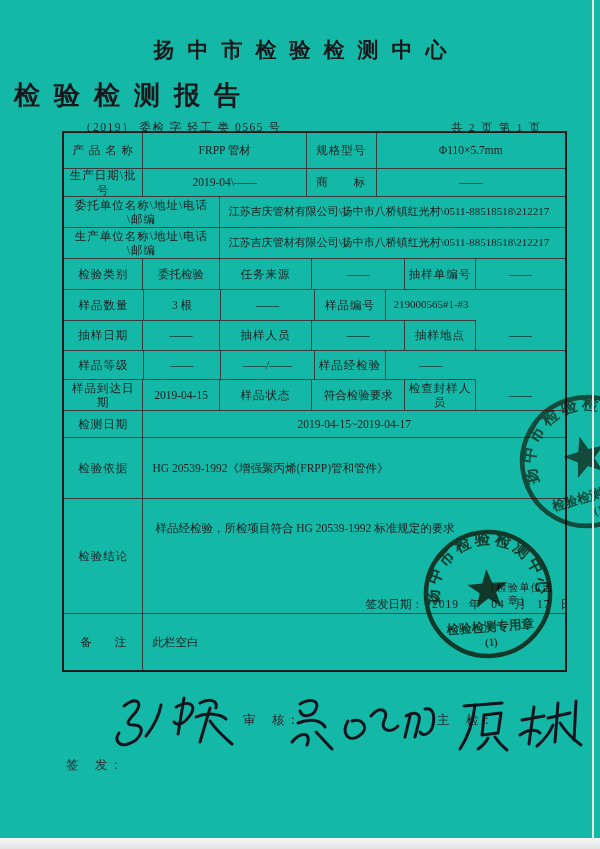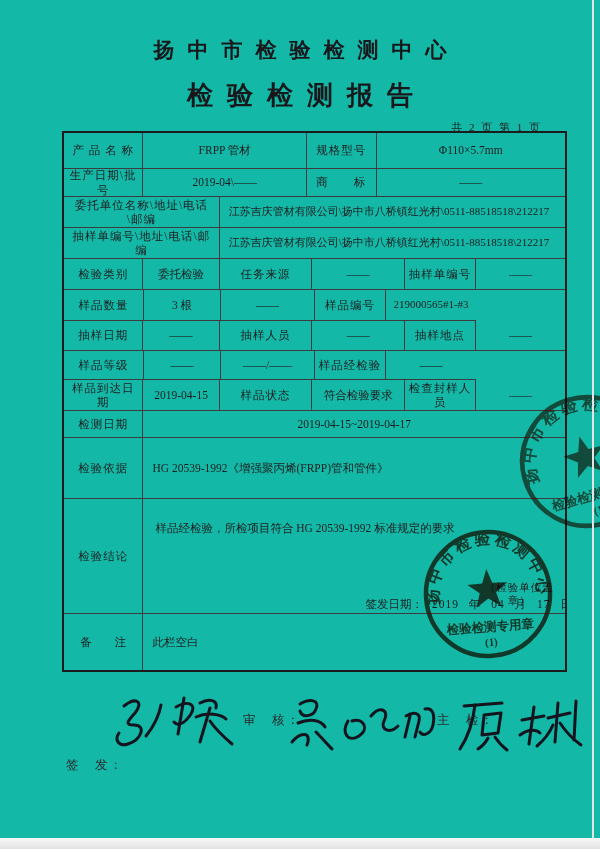--- a/index.html
+++ b/index.html
@@ -6,21 +6,21 @@
   .page{
     position:relative; width:600px; height:849px; background:#14b8a6;
     font-family:"Liberation Serif","DejaVu Serif",serif; color:#1d1d20;
     overflow:hidden; margin:0 auto;
   }
   .page-edge-right{position:absolute; right:6px; top:0; width:2px; height:100%; background:#e3e3e3;}
   .page-edge-bottom{position:absolute; left:0; bottom:0; width:100%; height:11px; background:linear-gradient(#f7f7f7,#e2e2e2);}
 
   .org-title{position:absolute; top:36px; left:0; width:100%; text-align:center;
     font-size:21px; font-weight:bold; letter-spacing:13px; text-indent:13px; color:#17171c;}
-  .report-title{position:absolute; top:78px; left:0; width:100%; text-align:center;
+  .report-title{position:absolute; top:78px; left:0; width:100%; text-align:left;
     font-size:26px; font-weight:bold; letter-spacing:14px; text-indent:14px; color:#17171c;}
   .doc-number{position:absolute; top:120px; left:80px; font-size:11.5px; letter-spacing:1.5px;}
   .page-info{position:absolute; top:120px; right:58px; font-size:11px; letter-spacing:2px;}
 
   .report-table{position:absolute; left:62px; top:131px; width:505px; height:541px;
     border:2px solid #1c1c1e; box-sizing:border-box; background:transparent;}
   .trow{display:flex; width:100%; box-sizing:border-box;}
   .cell{box-sizing:border-box; border-right:1px solid #3c3c40; border-bottom:1px solid #3c3c40;
     display:flex; align-items:center; justify-content:center; text-align:center;
     font-size:11.5px; line-height:1.25; padding:1px 3px; overflow:hidden;}
@@ -56,20 +56,21 @@
   .stamp-number{fill:#d53a2b; font-size:11px; font-weight:bold; text-anchor:middle;
     font-family:"Liberation Serif","DejaVu Serif",serif;}
 </style>
 </head>
 <body>
 
 <div class="page">
 
   <div class="org-title">扬中市检验检测中心</div>
   <div class="report-title">检验检测报告</div>
+  <div class="doc-number">（2019） 委检 字 轻工 类 0565 号</div>
   <div class="page-info">共 2 页 第 1 页</div>
 
   <div class="report-table">
 
     <div class="trow rh36">
       <div class="cell c80 lbl">产 品 名 称</div>
       <div class="cell c165">FRPP 管材</div>
       <div class="cell c70 lbl">规格型号</div>
       <div class="cell c190 last">Φ110×5.7mm</div>
     </div>
@@ -80,21 +81,21 @@
       <div class="cell c70 lbl">商　　标</div>
       <div class="cell c190 last">——</div>
     </div>
 
     <div class="trow rh31">
       <div class="cell c157 lbl">委托单位名称\地址\电话\邮编</div>
       <div class="cell c348 left addr last">江苏吉庆管材有限公司\扬中市八桥镇红光村\0511-88518518\212217</div>
     </div>
 
     <div class="trow rh31">
-      <div class="cell c157 lbl">抽样单编号\地址\电话\邮编</div>
+      <div class="cell c157 lbl">生产单位名称\地址\电话\邮编</div>
       <div class="cell c348 left addr last">江苏吉庆管材有限公司\扬中市八桥镇红光村\0511-88518518\212217</div>
     </div>
 
     <div class="trow rh31">
       <div class="cell c80 lbl">检验类别</div>
       <div class="cell c77">委托检验</div>
       <div class="cell c93 lbl">任务来源</div>
       <div class="cell c94">——</div>
       <div class="cell c71 lbl">抽样单编号</div>
       <div class="cell c90 last">——</div>

